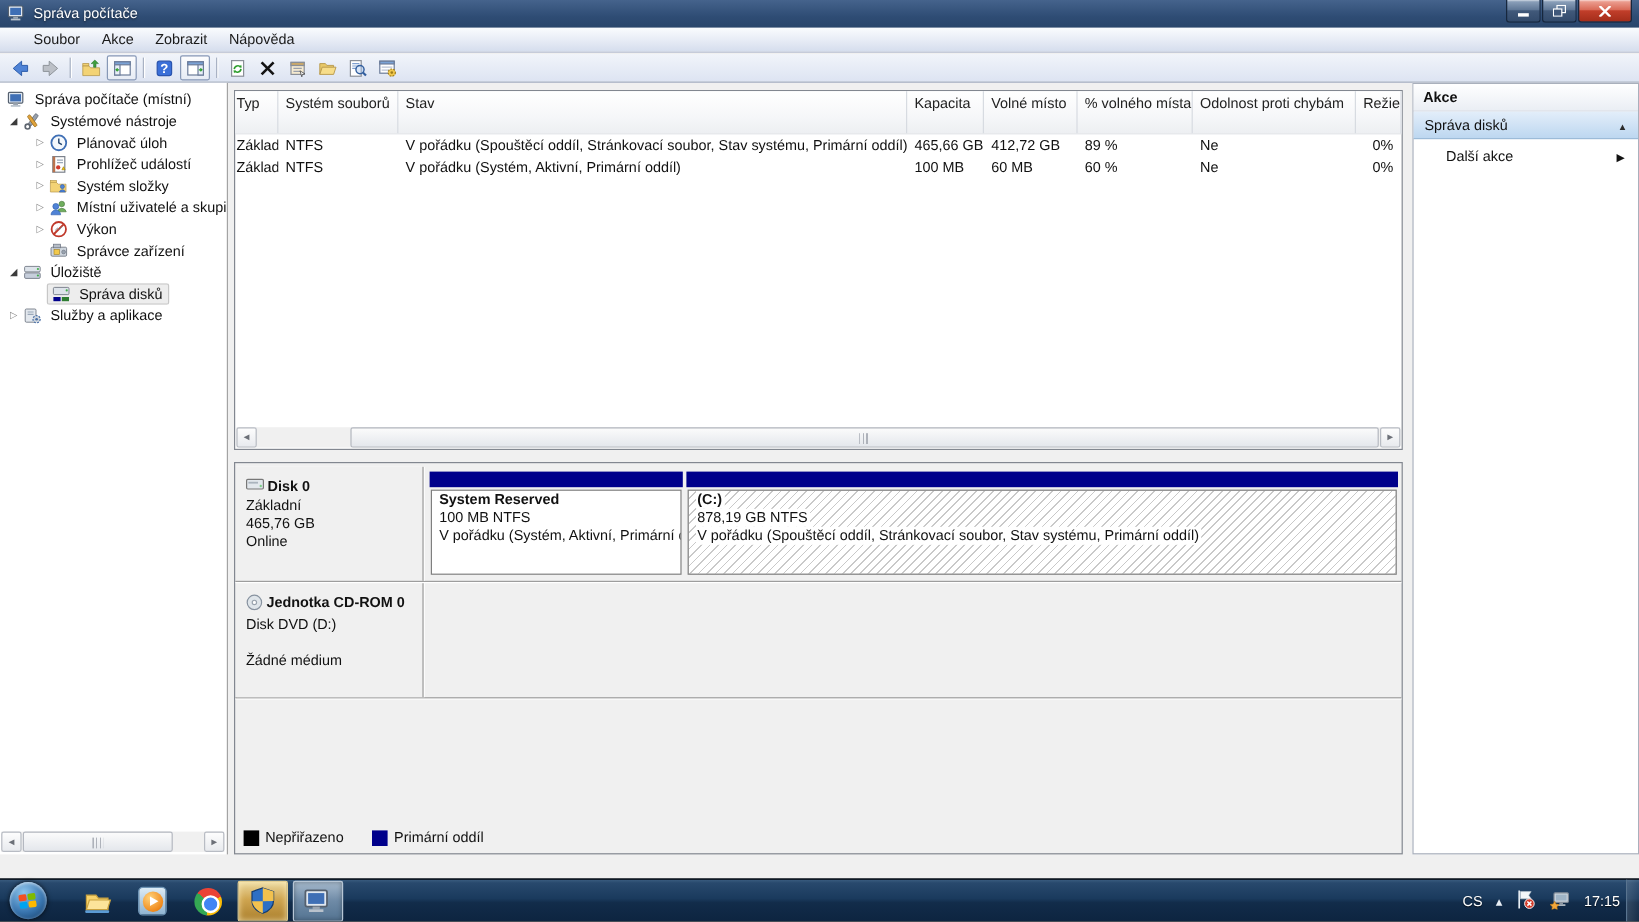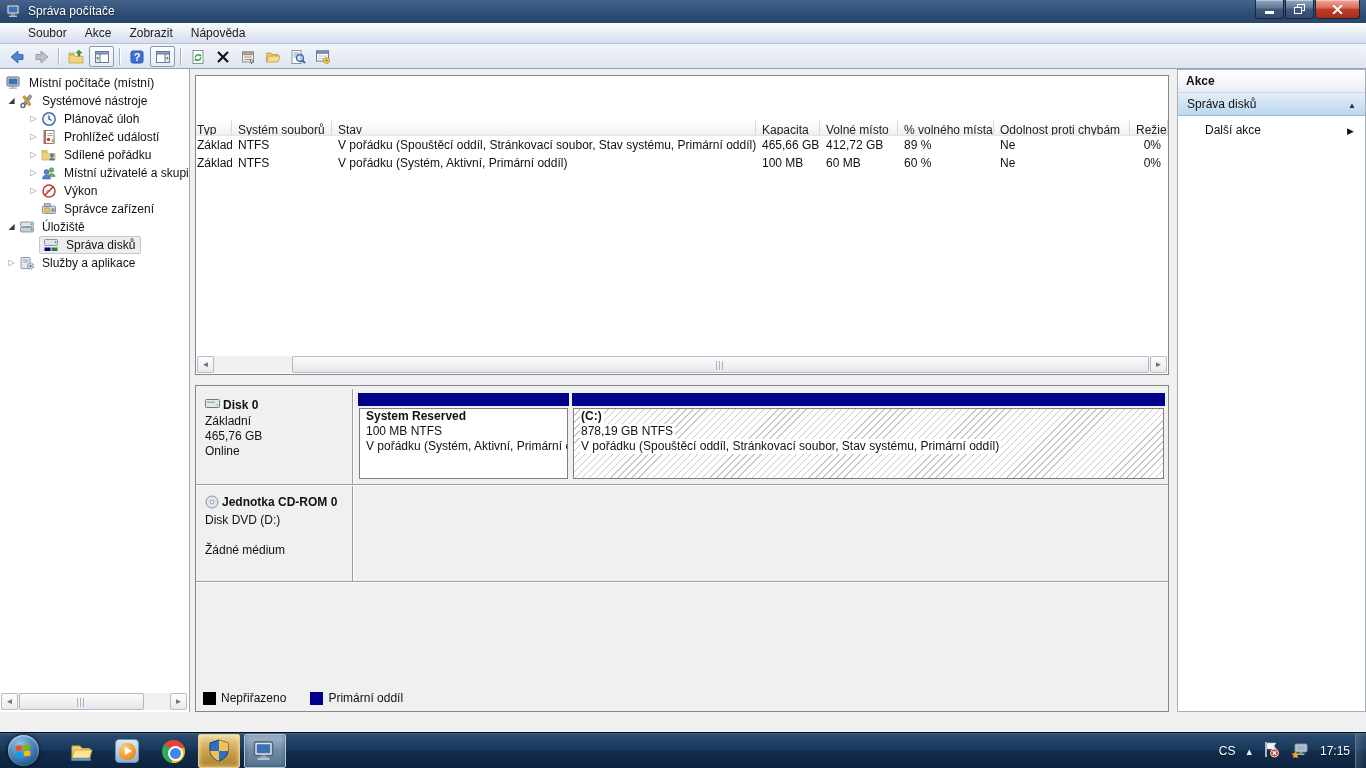--- a/index.html
+++ b/index.html
@@ -66,22 +66,22 @@
   .sb-thumb::after { content:""; position:absolute; left:50%; top:4px; width:9px; height:9px; margin-left:-5px;
     background:repeating-linear-gradient(90deg, #aeb2ba 0 1px, transparent 1px 3px); }
   .tree-hscroll { left:1px; right:2px; bottom:2px; }
   .tree-hscroll .sb-thumb { left:18px; width:125px; }
 
   
   .center-panel { position:absolute; left:191px; top:0; width:982px; height:643px; }
 
   .volume-list { position:absolute; left:4px; right:4px; top:6px; height:300px; background:#fff;
     border:1px solid #828790; }
-  .vl-header { display:flex; height:16px; background:linear-gradient(#ffffff, #f6f7f9 60%, #edeff2);
-    border-bottom:1px solid #e2e4e8;margin-top:44px; }
+  .vl-header { display:flex; height:36px; background:linear-gradient(#ffffff, #f6f7f9 60%, #edeff2);
+    border-bottom:1px solid #e2e4e8; }
   .vl-h { border-right:1px solid #d7dbe1; padding:3px 3px 0 6px; white-space:nowrap; overflow:hidden; color:#222; }
   .vl-row { display:flex; height:18px; align-items:center; }
   .vl-c { padding:0 3px 0 6px; white-space:nowrap; overflow:hidden; }
   .c0{width:36px;} .c1{width:100px;} .c2{width:424px;} .c3{width:64px;}
   .c4{width:78px;} .c5{width:96px;} .c6{width:136px;} .c7{width:38px; text-align:right; padding-right:7px;}
   .clip { display:inline-block; margin-left:-5px; }
   .vl-hscroll { left:1px; right:1px; bottom:1px; }
   .vl-hscroll .sb-thumb { left:95px; right:18px; }
 
   
@@ -297,21 +297,21 @@
 
     <div class="tree-panel">
       <div class="tree">
         <div class="tree-row lvl0">
           <span class="ticon"><svg width="16" height="16" viewBox="0 0 16 16">
                 <rect x="1" y="2" width="12" height="9" rx="1" fill="#dfe7f0" stroke="#55606e"></rect>
                 <rect x="2.5" y="3.5" width="9" height="6" fill="#3f6fb5"></rect>
                 <rect x="5" y="11" width="4" height="1.5" fill="#9aa4b0"></rect>
                 <rect x="3" y="12.5" width="8" height="1.5" fill="#b9c2cc"></rect>
               </svg></span>
-          <span class="tlabel">Místní počítače (místní)</span>
+          <span class="tlabel">Správa počítače (místní)</span>
         </div>
         <div class="tree-row lvl1">
           <span class="expander exp-e"></span>
           <span class="ticon"><svg width="16" height="16" viewBox="0 0 16 16">
                 <rect x="7" y="1" width="3" height="11" rx="1" fill="#98a0ad" stroke="#5f6670" stroke-width=".6" transform="rotate(35 8 7)"></rect>
                 <rect x="6.2" y="2" width="2.6" height="11" rx="1" fill="#e0a33c" stroke="#9a6d1c" stroke-width=".6" transform="rotate(-35 8 7)"></rect>
                 <circle cx="4" cy="12.5" r="2" fill="none" stroke="#5f6670" stroke-width="1.4"></circle>
               </svg></span>
           <span class="tlabel">Systémové nástroje</span>
         </div>
@@ -336,21 +336,21 @@
           <span class="tlabel">Prohlížeč událostí</span>
         </div>
         <div class="tree-row lvl2">
           <span class="expander exp-c"></span>
           <span class="ticon"><svg width="16" height="16" viewBox="0 0 16 16">
                 <rect x="1" y="3.5" width="5" height="2" fill="#f3d375" stroke="#b99b4e" stroke-width=".6"></rect>
                 <path d="M1 5 h5 l1.5 1.5 H14 V13 H1 Z" fill="#f3d375" stroke="#b99b4e" stroke-width=".6"></path>
                 <circle cx="11" cy="8.5" r="1.7" fill="#4f83d6" stroke="#2a5aa8" stroke-width=".5"></circle>
                 <path d="M8.5 13 a2.6 2.6 0 0 1 5 0 Z" fill="#4f83d6" stroke="#2a5aa8" stroke-width=".5"></path>
               </svg></span>
-          <span class="tlabel">Sdílené pořádku</span>
+          <span class="tlabel">Systém složky</span>
         </div>
         <div class="tree-row lvl2">
           <span class="expander exp-c"></span>
           <span class="ticon"><svg width="16" height="16" viewBox="0 0 16 16">
                 <circle cx="10.5" cy="5" r="2.3" fill="#6fae5d" stroke="#47763a" stroke-width=".5"></circle>
                 <path d="M6.8 11.5 a3.8 3.8 0 0 1 7.4 0 Z" fill="#6fae5d" stroke="#47763a" stroke-width=".5"></path>
                 <circle cx="5.5" cy="7" r="2.5" fill="#4f83d6" stroke="#2a5aa8" stroke-width=".5"></circle>
                 <path d="M1.5 14 a4 4 0 0 1 8 0 Z" fill="#4f83d6" stroke="#2a5aa8" stroke-width=".5"></path>
               </svg></span>
           <span class="tlabel">Místní uživatelé a skupiny</span>

